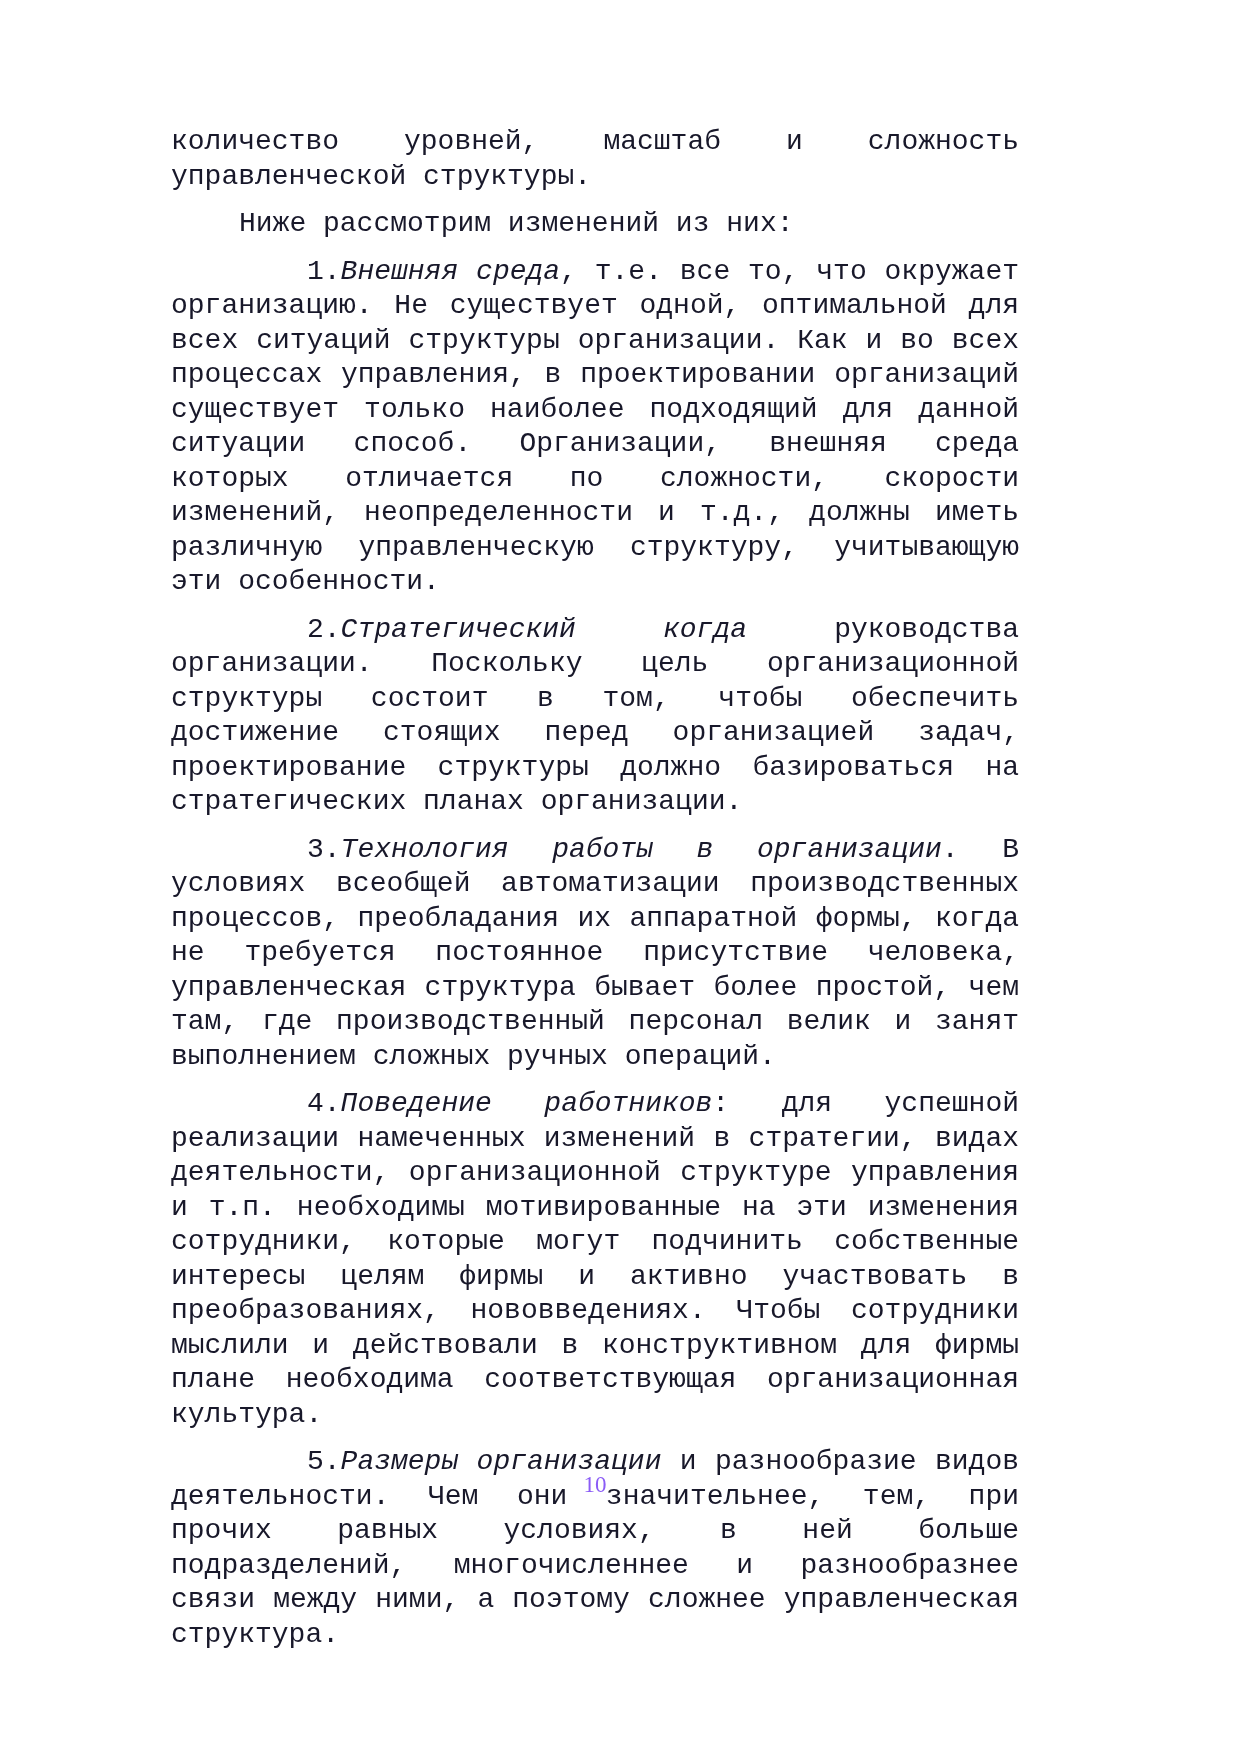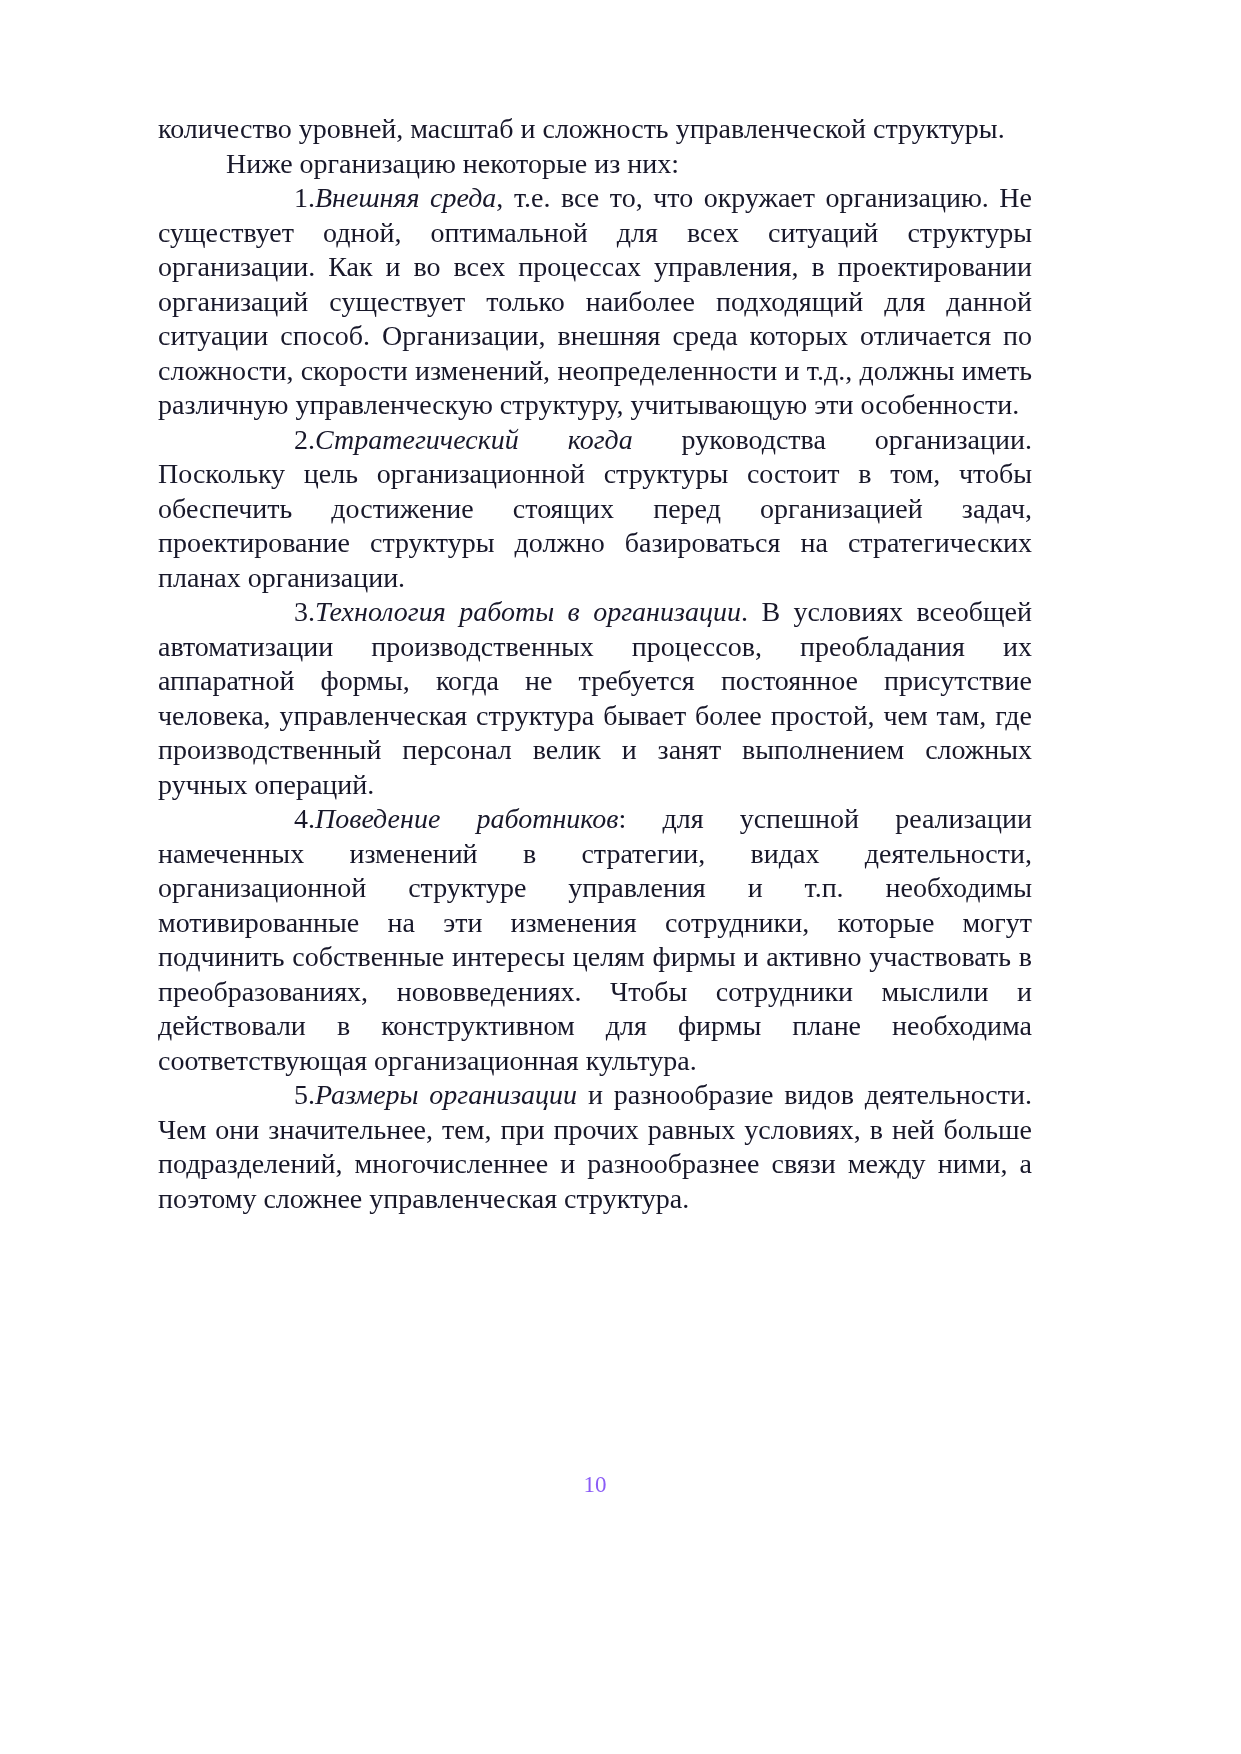--- a/index.html
+++ b/index.html
@@ -19,22 +19,23 @@
   .text-block {
     position: absolute;
     left: 158px;
     top: 112px;
     width: 874px;
     font-size: 28px;
     line-height: 34.5px;
     text-align: justify;
   }
   .text-block p {
-    margin: 0;
+    margin: 13px;
     padding: 0;
+    font-family: Liberation Mono, monospace;
   }
   p.indent {
     text-indent: 68px;
   }
   .num {
     display: inline-block;
     min-width: 64px;
     font-style: normal;
   }
   .lead {
@@ -51,21 +52,21 @@
   }
 </style>
 </head>
 <body>
 
 <div class="page">
   <div class="text-block">
 
     <p>количество уровней, масштаб и сложность управленческой структуры.</p>
 
-    <p class="indent">Ниже организацию некоторые из них:</p>
+    <p class="indent">Ниже рассмотрим изменений из них:</p>
 
     <p class="indent"><span class="num">1.</span><span class="lead">Внешняя среда</span><span>, т.е. все то, что окружает организацию. Не существует одной, оптимальной для всех ситуаций структуры организации. Как и во всех процессах управления, в проектировании организаций существует только наиболее подходящий для данной ситуации способ. Организации, внешняя среда которых отличается по сложности, скорости изменений, неопределенности и т.д., должны иметь различную управленческую структуру, учитывающую эти особенности.</span></p>
 
     <p class="indent"><span class="num">2.</span><span class="lead">Стратегический когда</span><span> руководства организации. Поскольку цель организационной структуры состоит в том, чтобы обеспечить достижение стоящих перед организацией задач, проектирование структуры должно базироваться на стратегических планах организации.</span></p>
 
     <p class="indent"><span class="num">3.</span><span class="lead">Технология работы в организации</span><span>. В условиях всеобщей автоматизации производственных процессов, преобладания их аппаратной формы, когда не требуется постоянное присутствие человека, управленческая структура бывает более простой, чем там, где производственный персонал велик и занят выполнением сложных ручных операций.</span></p>
 
     <p class="indent"><span class="num">4.</span><span class="lead">Поведение работников</span><span>: для успешной реализации намеченных изменений в стратегии, видах деятельности, организационной структуре управления и т.п. необходимы мотивированные на эти изменения сотрудники, которые могут подчинить собственные интересы целям фирмы и активно участвовать в преобразованиях, нововведениях. Чтобы сотрудники мыслили и действовали в конструктивном для фирмы плане необходима соответствующая организационная культура.</span></p>
 
     <p class="indent"><span class="num">5.</span><span class="lead">Размеры организации</span><span> и разнообразие видов деятельности. Чем они значительнее, тем, при прочих равных условиях, в ней больше подразделений, многочисленнее и разнообразнее связи между ними, а поэтому сложнее управленческая структура.</span></p>

